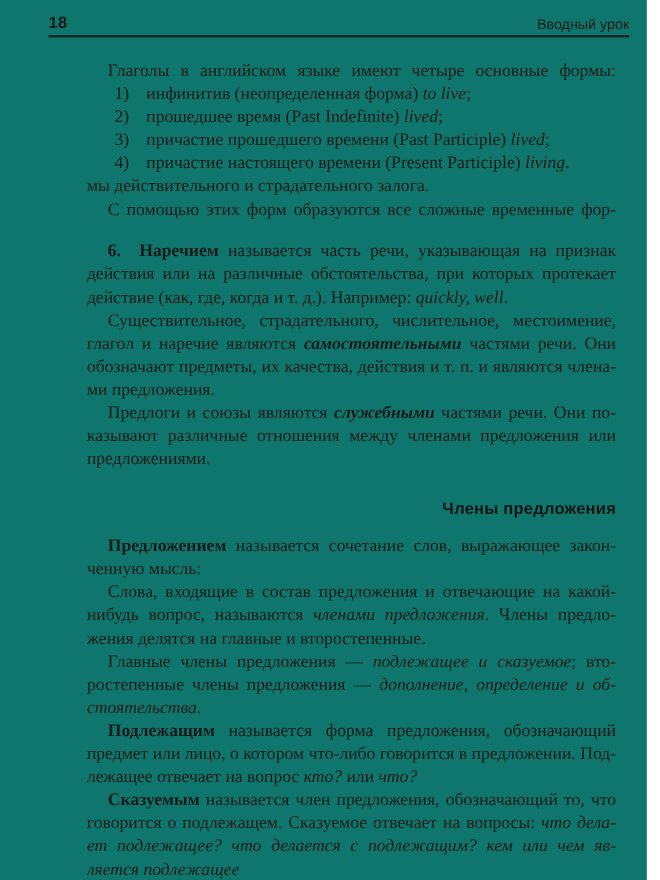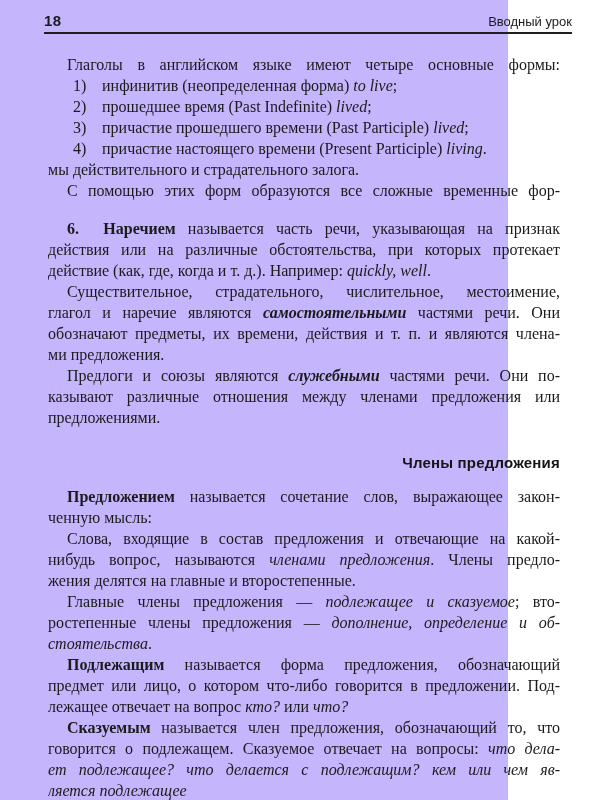--- a/index.html
+++ b/index.html
@@ -1,34 +1,34 @@
 <!DOCTYPE html>
 <html><head>
 <meta charset="utf-8">
 <style>
   html,body{margin:0;padding:0;}
   body{
     width:600px;height:800px;background:#ffffff;
     font-family:"Liberation Serif", serif;color:#1b1b1b;
     overflow:hidden;
   }
-  .page{position:relative;width:508px;height:800px;background:#c4b5fd;}
+  .page{position:relative;width:588px;height:800px;background:#0f766e;}
   .header{
     position:absolute;left:44px;top:10px;width:528px;height:24px;
     border-bottom:2px solid #1f1f1f;
     font-family:"Liberation Sans", sans-serif;
     display:flex;justify-content:space-between;align-items:flex-end;
     padding-bottom:3px;box-sizing:border-box;
   }
   .page-number{font-weight:bold;font-size:15px;letter-spacing:0.3px;}
   .running-title{font-size:13px;}
   .body-text{position:absolute;left:48px;top:54px;width:512px;}
   .line{
     font-size:16px;line-height:21px;height:21px;overflow:hidden;
-    text-align:justify;text-align-last:justify;
+    text-align:justify;text-align-last:justify;margin-left:31px;
   }
   .line.last{text-align-last:left;}
   .line.indent{text-indent:19px;}
   .line.list{position:relative;padding-left:54px;text-align-last:left;text-indent:0;box-sizing:border-box;}
   .marker{position:absolute;left:25px;top:0;}
   .heading{
     font-family:"Liberation Sans", sans-serif;font-weight:bold;
     font-size:15px;line-height:21px;height:21px;
     text-align:right;letter-spacing:0.2px;color:#151515;
   }
@@ -53,21 +53,21 @@
       <div class="line last list"><span class="marker">3)</span><span class="r-n">причастие прошедшего времени (Past Participle) </span><span class="r-i">lived</span><span class="r-n">;</span></div>
       <div class="line last list"><span class="marker">4)</span><span class="r-n">причастие настоящего времени (Present Participle) </span><span class="r-i">living</span><span class="r-n">.</span></div>
       <div class="line last"><span class="r-n">мы действительного и страдательного залога.</span></div>
       <div class="line indent"><span class="r-n">С помощью этих форм образуются все сложные временные фор-</span></div>
       <div class="gap" style="height: 17px;"></div>
       <div class="line indent"><span class="r-b">6.&nbsp;&nbsp;Наречием</span><span class="r-n"> называется часть речи, указывающая на признак</span></div>
       <div class="line"><span class="r-n">действия или на различные обстоятельства, при которых протекает</span></div>
       <div class="line last"><span class="r-n">действие (как, где, когда и т. д.). Например: </span><span class="r-i">quickly, well</span><span class="r-n">.</span></div>
       <div class="line indent"><span class="r-n">Существительное, страдательного, числительное, местоимение,</span></div>
       <div class="line"><span class="r-n">глагол и наречие являются </span><span class="r-bi">самостоятельными</span><span class="r-n"> частями речи. Они</span></div>
-      <div class="line"><span class="r-n">обозначают предметы, их времени, действия и т. п. и являются члена-</span></div>
+      <div class="line"><span class="r-n">обозначают предметы, их качества, действия и т. п. и являются члена-</span></div>
       <div class="line last"><span class="r-n">ми предложения.</span></div>
       <div class="line indent"><span class="r-n">Предлоги и союзы являются </span><span class="r-bi">служебными</span><span class="r-n"> частями речи. Они по-</span></div>
       <div class="line"><span class="r-n">казывают различные отношения между членами предложения или</span></div>
       <div class="line last"><span class="r-n">предложениями.</span></div>
       <div class="gap" style="height: 24px;"></div>
       <div class="heading">Члены предложения</div>
       <div class="gap" style="height: 13px;"></div>
       <div class="line indent"><span class="r-b">Предложением</span><span class="r-n"> называется сочетание слов, выражающее закон-</span></div>
       <div class="line last"><span class="r-n">ченную мысль:</span></div>
       <div class="line indent"><span class="r-n">Слова, входящие в состав предложения и отвечающие на какой-</span></div>

